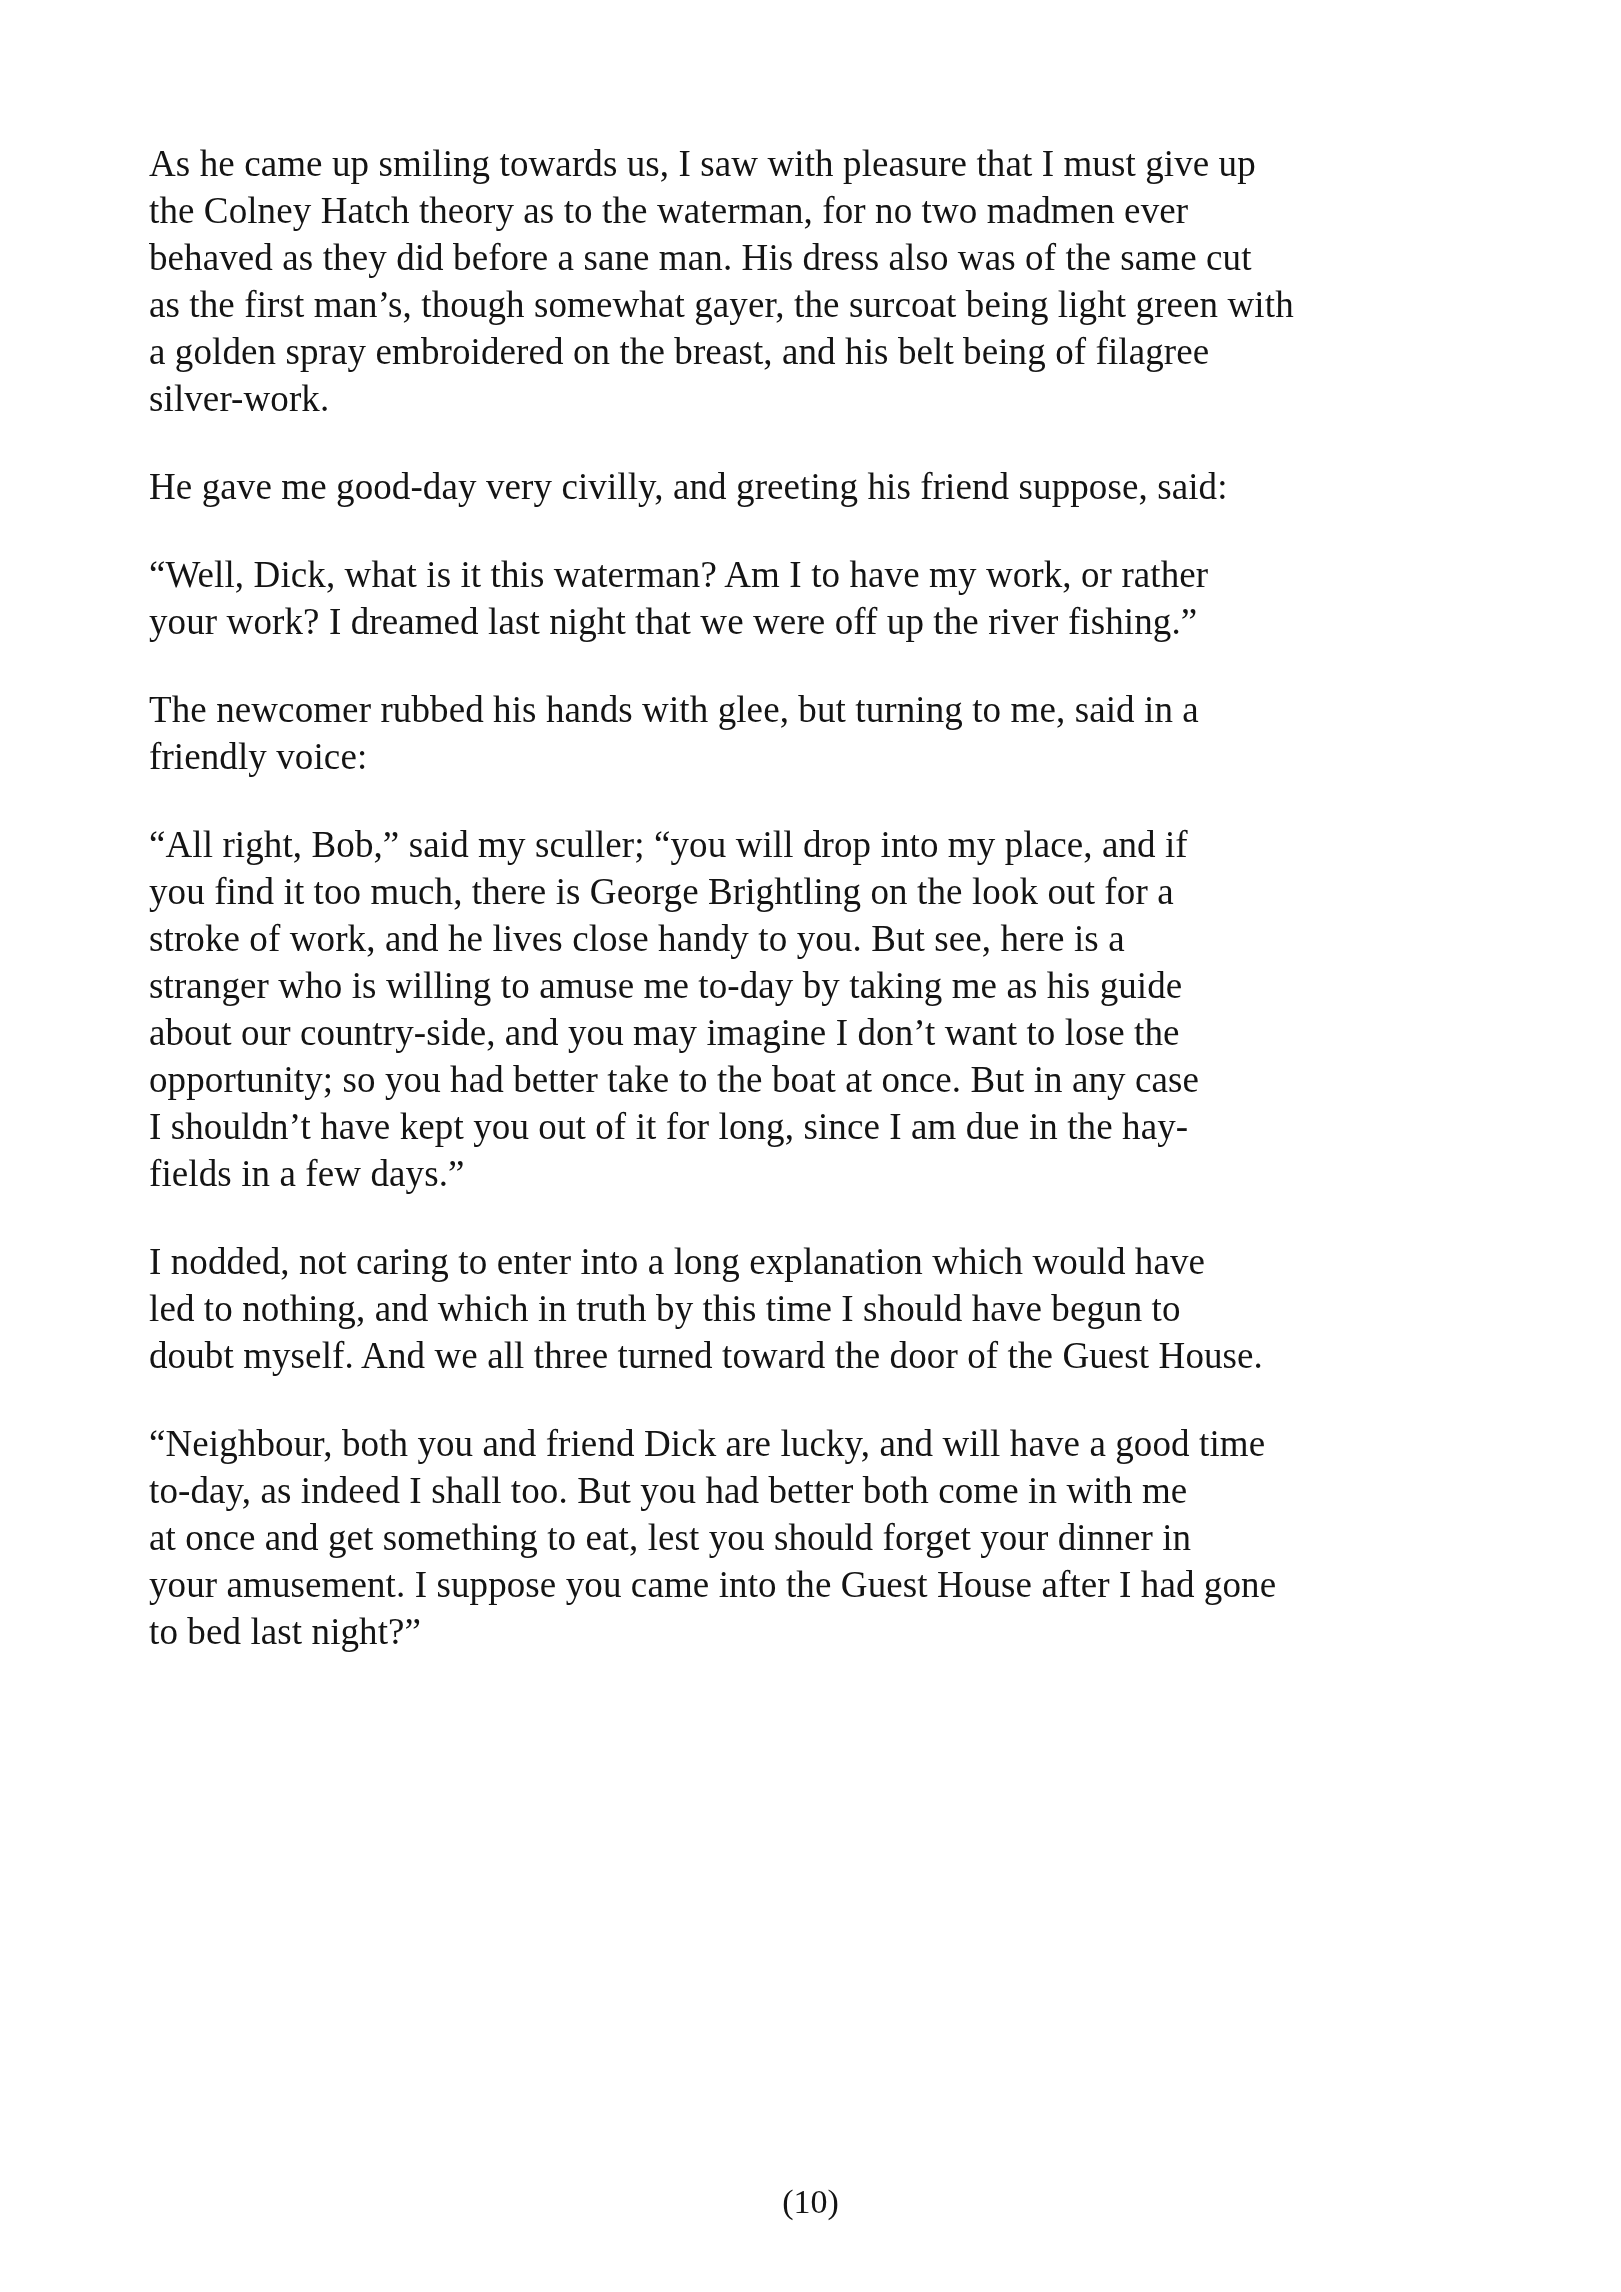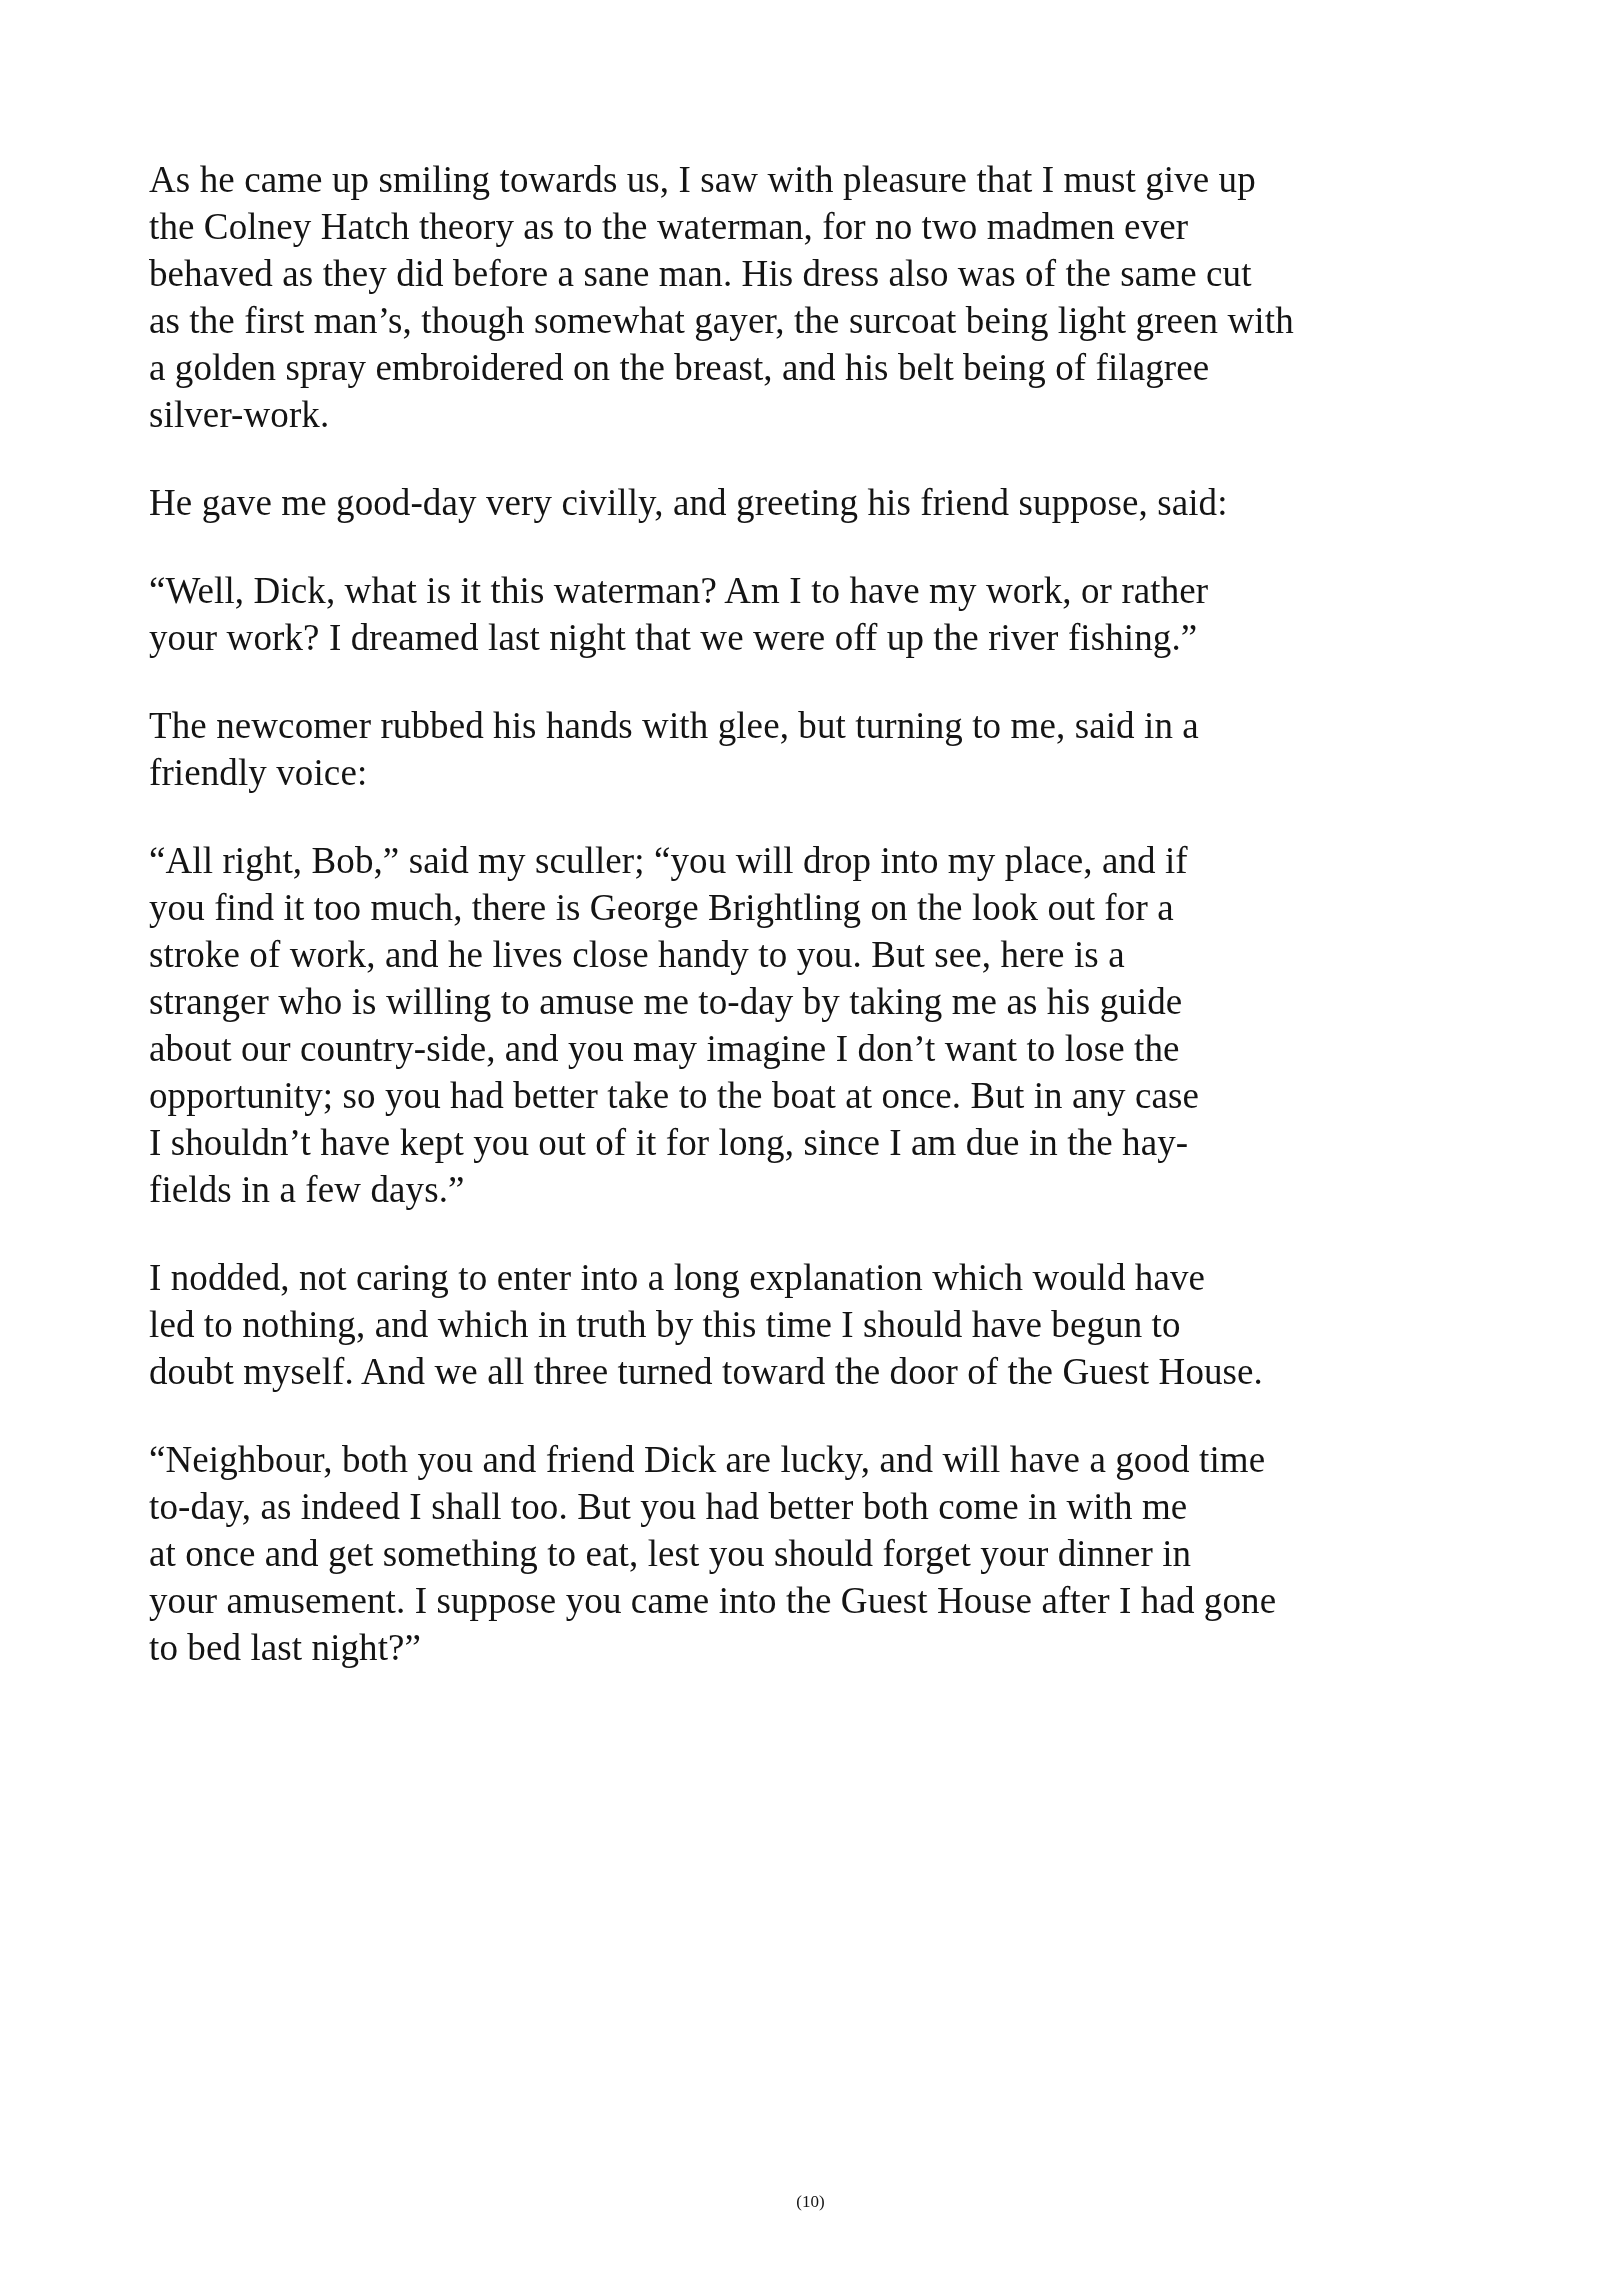--- a/index.html
+++ b/index.html
@@ -11,38 +11,38 @@
     position: relative;
     width: 1621px;
     height: 2293px;
     background: #ffffff;
     overflow: hidden;
     font-family: "Liberation Serif", "DejaVu Serif", serif;
     color: #141414;
   }
   .text-block {
     position: absolute;
-    top: 156px;
+    top: 140px;
     left: 149px;
     width: 1245px;
   }
   .paragraph {
     font-size: 37px;
     line-height: 47px;
     margin: 0 0 41px 0;
     white-space: pre-line;
     letter-spacing: 0.1px;
   }
   .page-number {
     position: absolute;
     top: 2186px;
     left: 0;
     right: 0;
     text-align: center;
-    font-size: 17px;
+    font-size: 34px;
     line-height: 31px;
   }
 </style>
 </head>
 <body>
 
 <div class="page">
   <div class="text-block">
     <div class="paragraph">As he came up smiling towards us, I saw with pleasure that I must give up
 the Colney Hatch theory as to the waterman, for no two madmen ever

